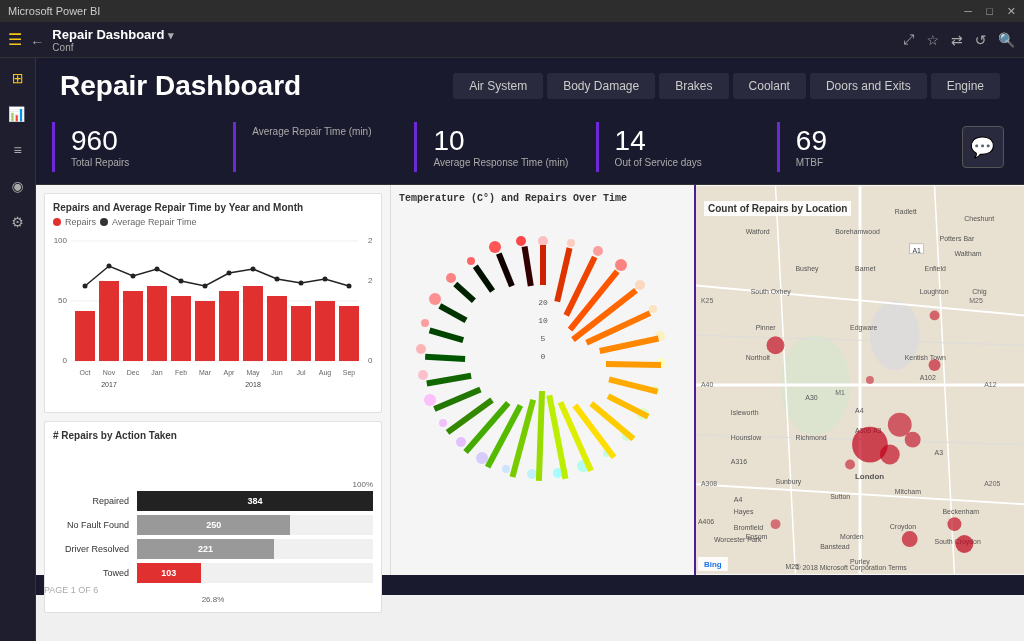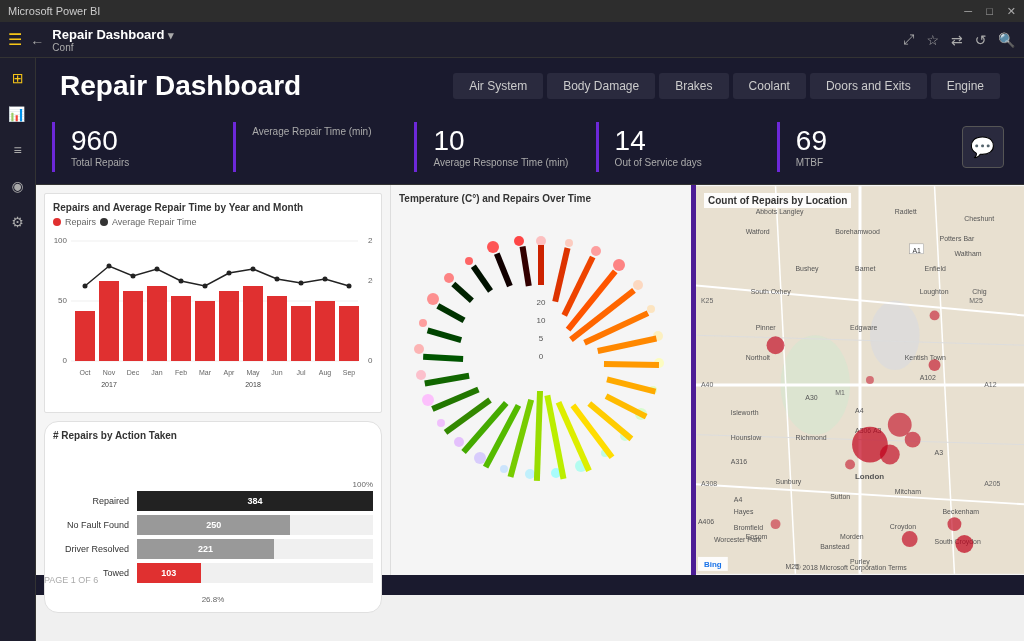--- a/index.html
+++ b/index.html
@@ -39,55 +39,55 @@
     .kpi-item { flex: 1; padding: 4px 16px; border-left: 3px solid #6d28d9; }
     .kpi-value { color: #fff; font-size: 28px; font-weight: 300; line-height: 1.1; }
     .kpi-label { color: #aaa; font-size: 10px; margin-top: 0; }
     .kpi-icon { flex: 0 0 50px; display: flex; align-items: center; justify-content: center; }
     .chat-icon-box { background: #2a2a3e; border: 1px solid #555; width: 42px; height: 42px; display: flex; align-items: center; justify-content: center; border-radius: 4px; cursor: pointer; }
     .chat-icon { color: #fff; font-size: 20px; }
 
     
     .charts-area { background: #f5f5f5; display: flex; height: 390px; }
     .chart-left { flex: 0 0 355px; padding: 8px; display: flex; flex-direction: column; gap: 8px; border-right: 1px solid #ddd; }
-    .chart-center { flex: 0 0 305px; padding: 8px; border-right: 5px solid #4c1d95; }
+    .chart-center { flex: 0 0 305px; padding: 8px; border-right: 2px solid #4c1d95; font-family: Liberation Mono, monospace; }
     .chart-right { flex: 1; padding: 0; }
 
     .chart-box { background: #fff; border: 1px solid #e0e0e0; border-radius: 2px; padding: 8px; }
     .chart-title { font-size: 10px; font-weight: 600; color: #333; margin-bottom: 4px; }
     .chart-legend { display: flex; gap: 4px; margin-bottom: 4px; }
     .legend-item { display: flex; align-items: center; gap: 4px; font-size: 9px; color: #666; }
     .legend-dot { width: 8px; height: 8px; border-radius: 50%; }
 
     
     .bar-chart-container { height: 160px; position: relative; }
     .bar-chart-svg { width: 100%; height: 100%; }
 
     
     .radial-container { height: 310px; display: flex; align-items: center; justify-content: center; }
 
     
     .map-container { height: 390px; position: relative; overflow: hidden; }
-    .map-title { position: absolute; top: 8px; left: 8px; font-size: 10px; font-weight: 600; color: #333; z-index: 10; background: rgba(255,255,255,0.9); padding: 2px 4px; }
-
-    
-    .action-chart { background: #fff; border: 1px solid #e0e0e0; border-radius: 14px; padding: 8px; }
+    .map-title { position: absolute; top: 16px; left: 8px; font-size: 10px; font-weight: 600; color: #333; z-index: 10; background: rgba(255,255,255,0.9); padding: 2px 4px; }
+
+    
+    .action-chart { background: #fff; border: 1px solid #e0e0e0; border-radius: 2px; padding: 8px; }
     .action-row { display: flex; align-items: center; margin-bottom: 4px; gap: 4px; }
     .action-label { font-size: 9px; color: #333; width: 80px; text-align: right; padding-right: 4px; }
     .action-bar-container { flex: 1; height: 20px; background: #f0f0f0; position: relative; }
     .action-bar { height: 100%; display: flex; align-items: center; justify-content: center; font-size: 9px; font-weight: 600; color: #fff; }
     .bar-black { background: #222; }
     .bar-gray { background: #999; }
     .bar-red { background: #e03030; }
 
     .pct-label { font-size: 8px; color: #666; }
     .hundred-pct { font-size: 8px; color: #666; text-align: right; margin-bottom: 2px; margin-top: 39px; }
 
     
-    .page-bar { background: #1a1a2e; height: 20px; display: flex; align-items: flex-start; padding: 0 8px; }
+    .page-bar { background: #1a1a2e; height: 20px; display: flex; align-items: flex-end; padding: 0 8px; }
     .page-text { color: #aaa; font-size: 9px; }
 
     
     .map-svg { width: 100%; height: 100%; }
   </style>
 </head>
 <body>
 
 <div class="title-bar">
   <span class="title-bar-text">Microsoft Power BI</span>

